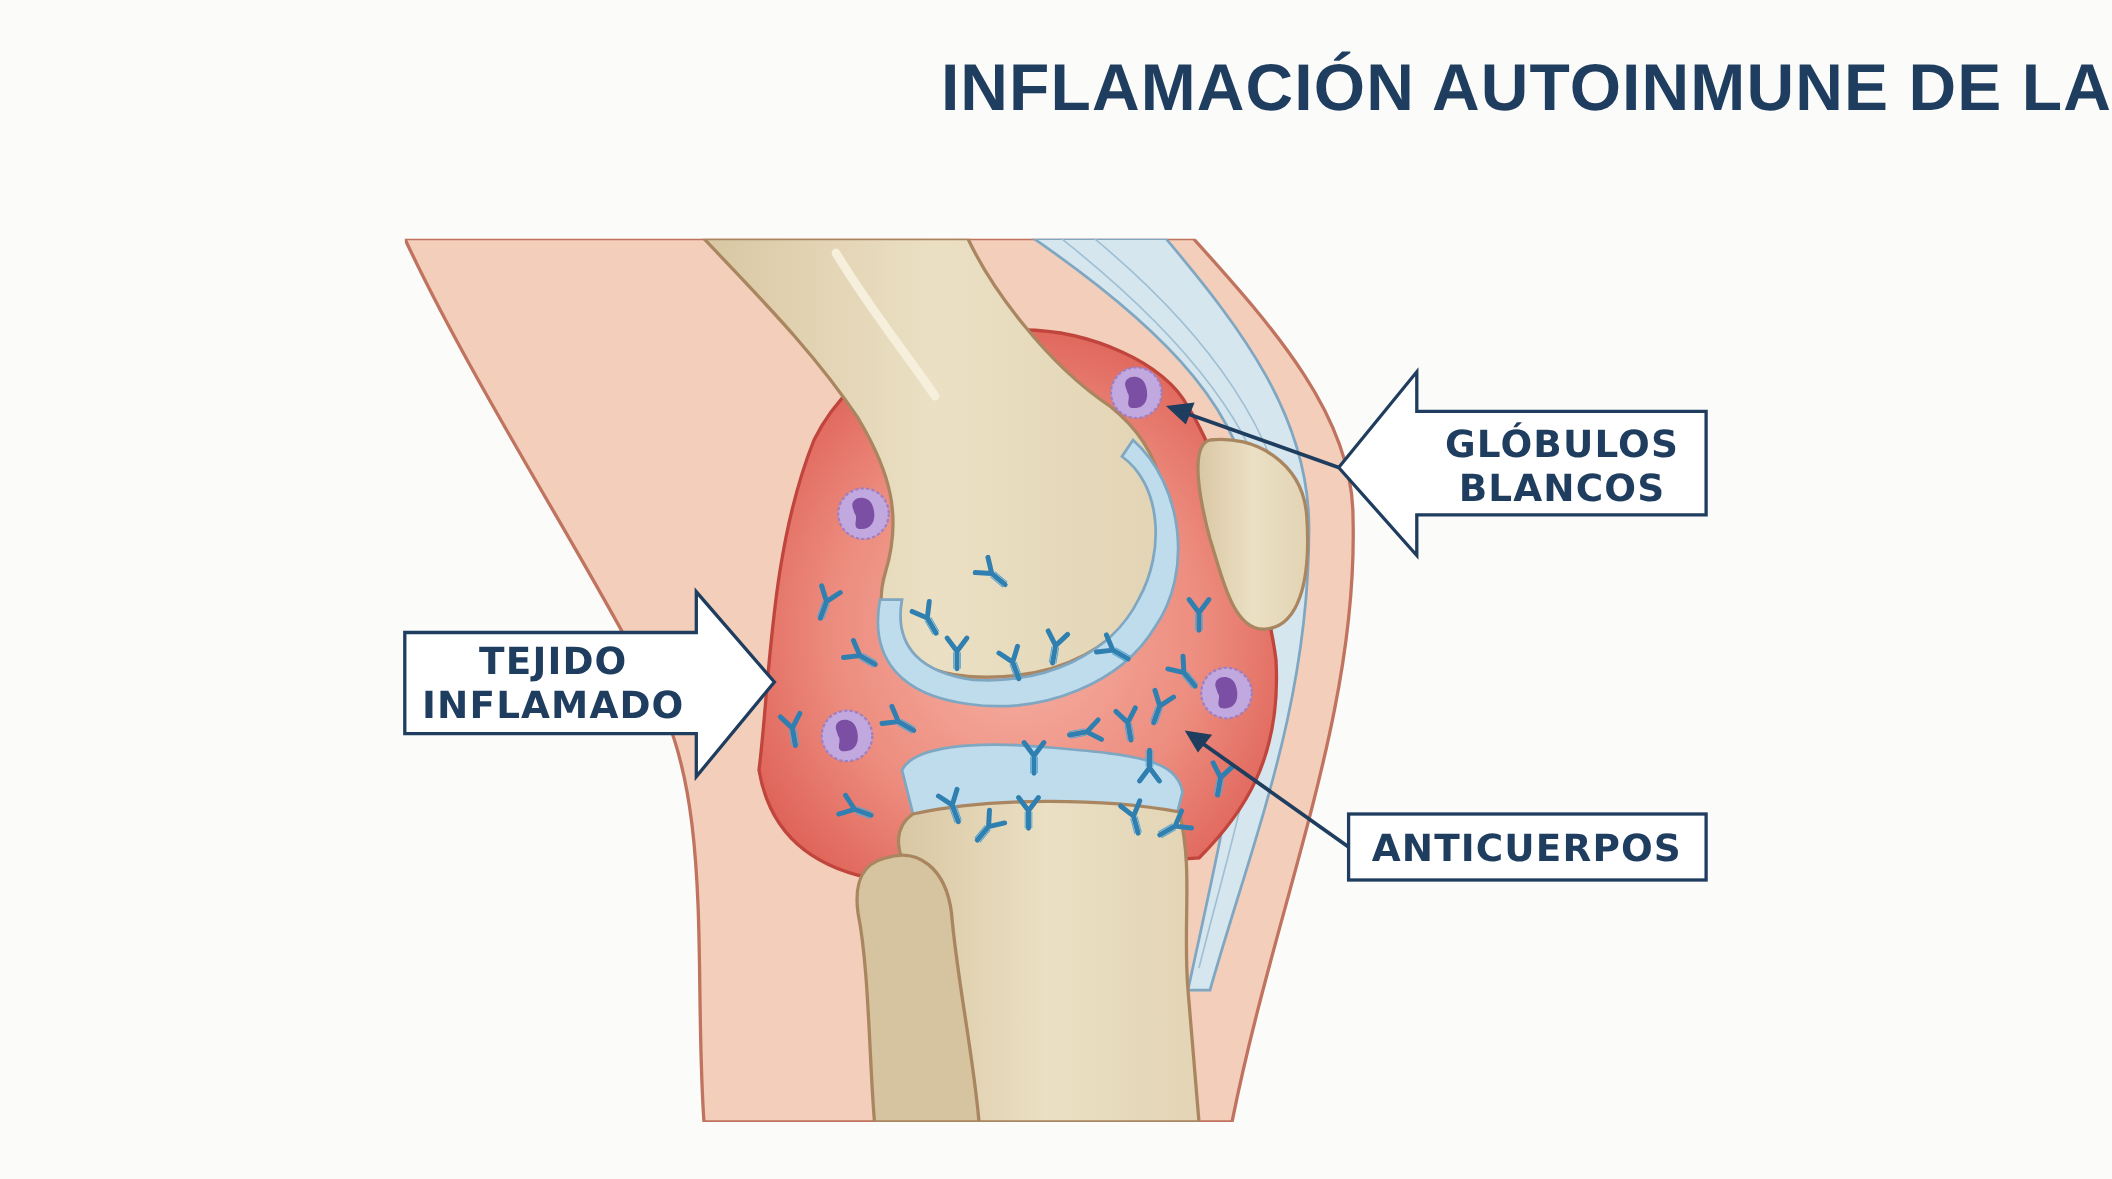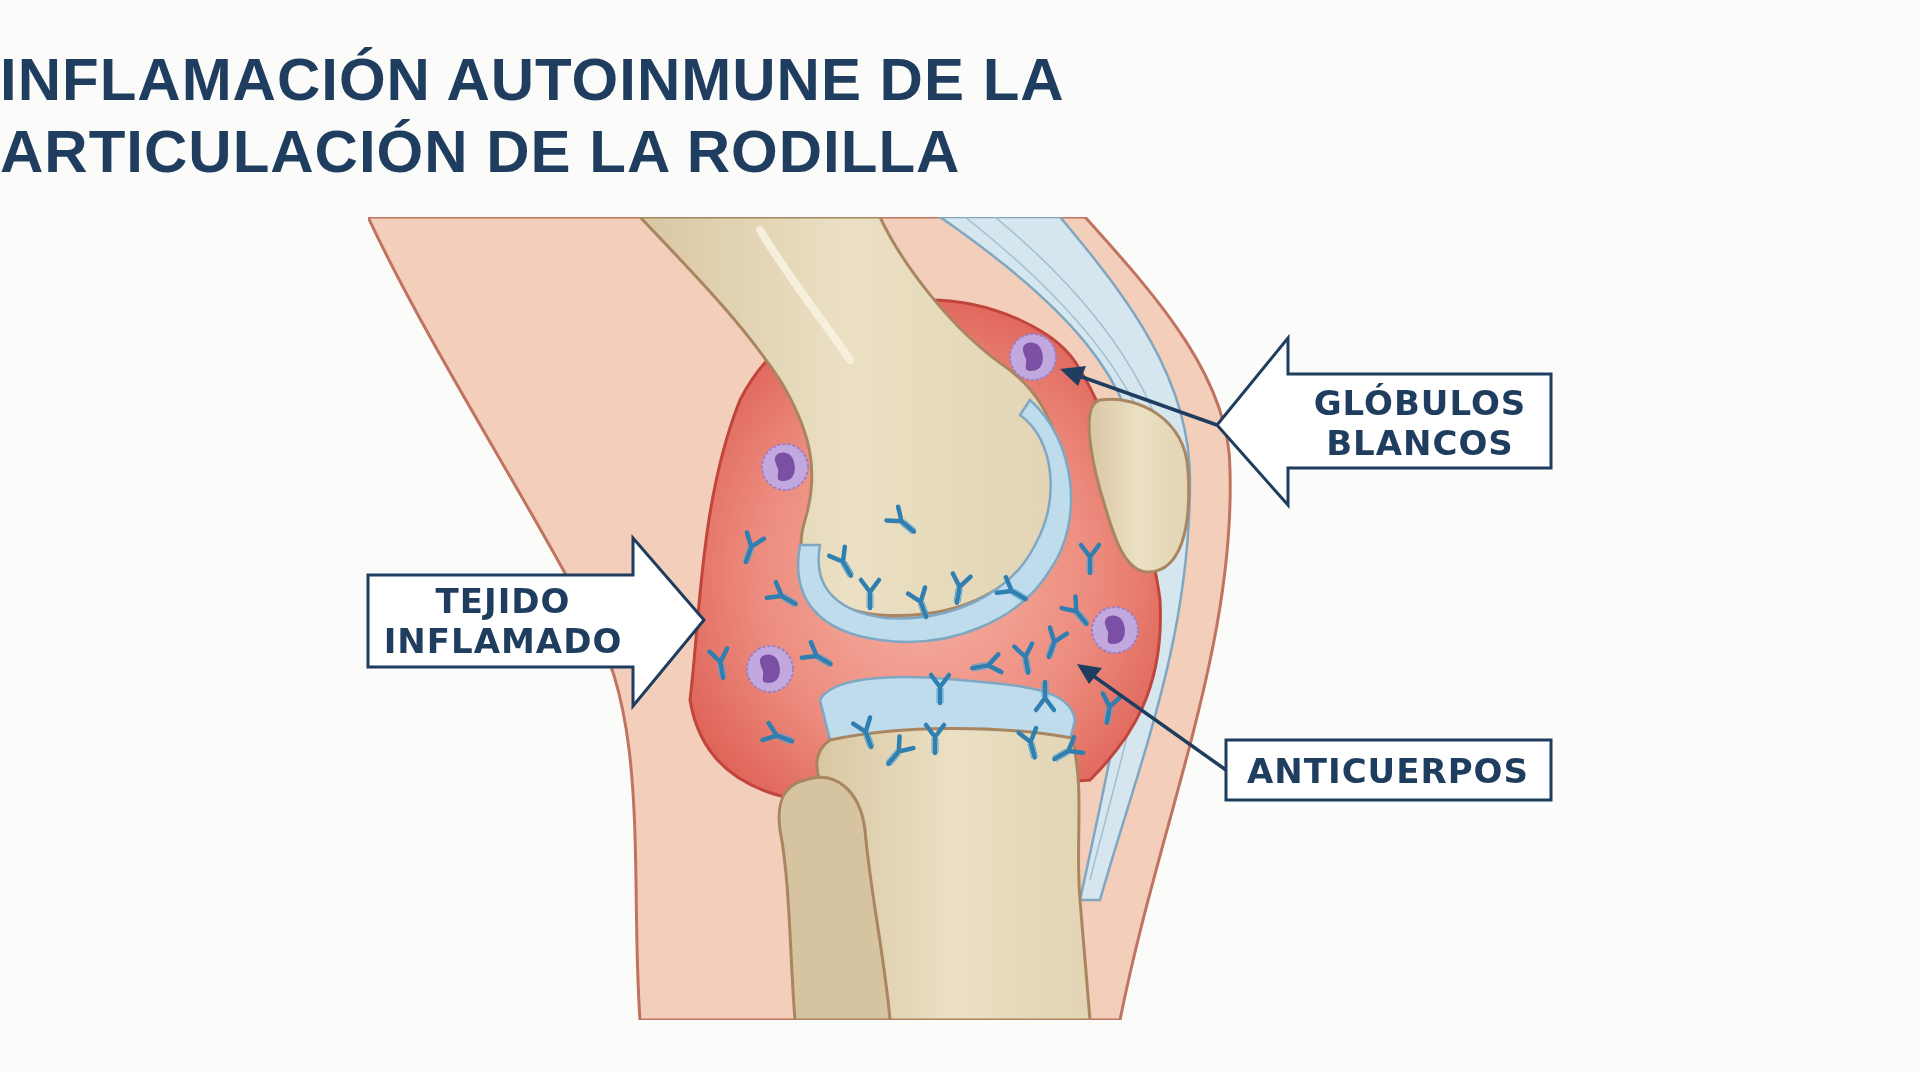--- a/index.html
+++ b/index.html
@@ -4,36 +4,35 @@
 <style>
   html, body { margin:0; padding:0; }
   body {
     width:1920px; height:1072px; overflow:hidden;
     background:#fbfbfa;
     font-family:"Liberation Sans", "DejaVu Sans", sans-serif;
     position:relative;
   }
   .title {
     position:absolute; left:0; top:44px; width:1920px;
-    text-align:left; color:#1f3d5e; font-weight:700;
+    text-align:right; color:#1f3d5e; font-weight:700;
     font-size:60px; line-height:72px; letter-spacing:1px;
   }
   .title div { margin:0; }
   #scene { position:absolute; left:0; top:0; }
   .label-text {
     font-family:"DejaVu Sans", sans-serif; font-weight:700;
     fill:#1f3d5e; letter-spacing:1px;
   }
 </style>
 </head>
 <body>
 
 <div class="title">
   <div>INFLAMACIÓN AUTOINMUNE DE LA</div>
-  <div>ARTICULACIÓN DE LA RODILLA</div>
 </div>
 
 <svg id="scene" width="1920" height="1072" viewBox="0 0 1920 1072">
   <defs>
     <radialGradient id="inflGrad" cx="0.5" cy="0.55" r="0.6">
       <stop offset="0" stop-color="#f7b3a5"></stop>
       <stop offset="0.6" stop-color="#ec8c7e"></stop>
       <stop offset="1" stop-color="#de5f55"></stop>
     </radialGradient>
     <linearGradient id="boneGrad" x1="0" y1="0" x2="1" y2="0">

